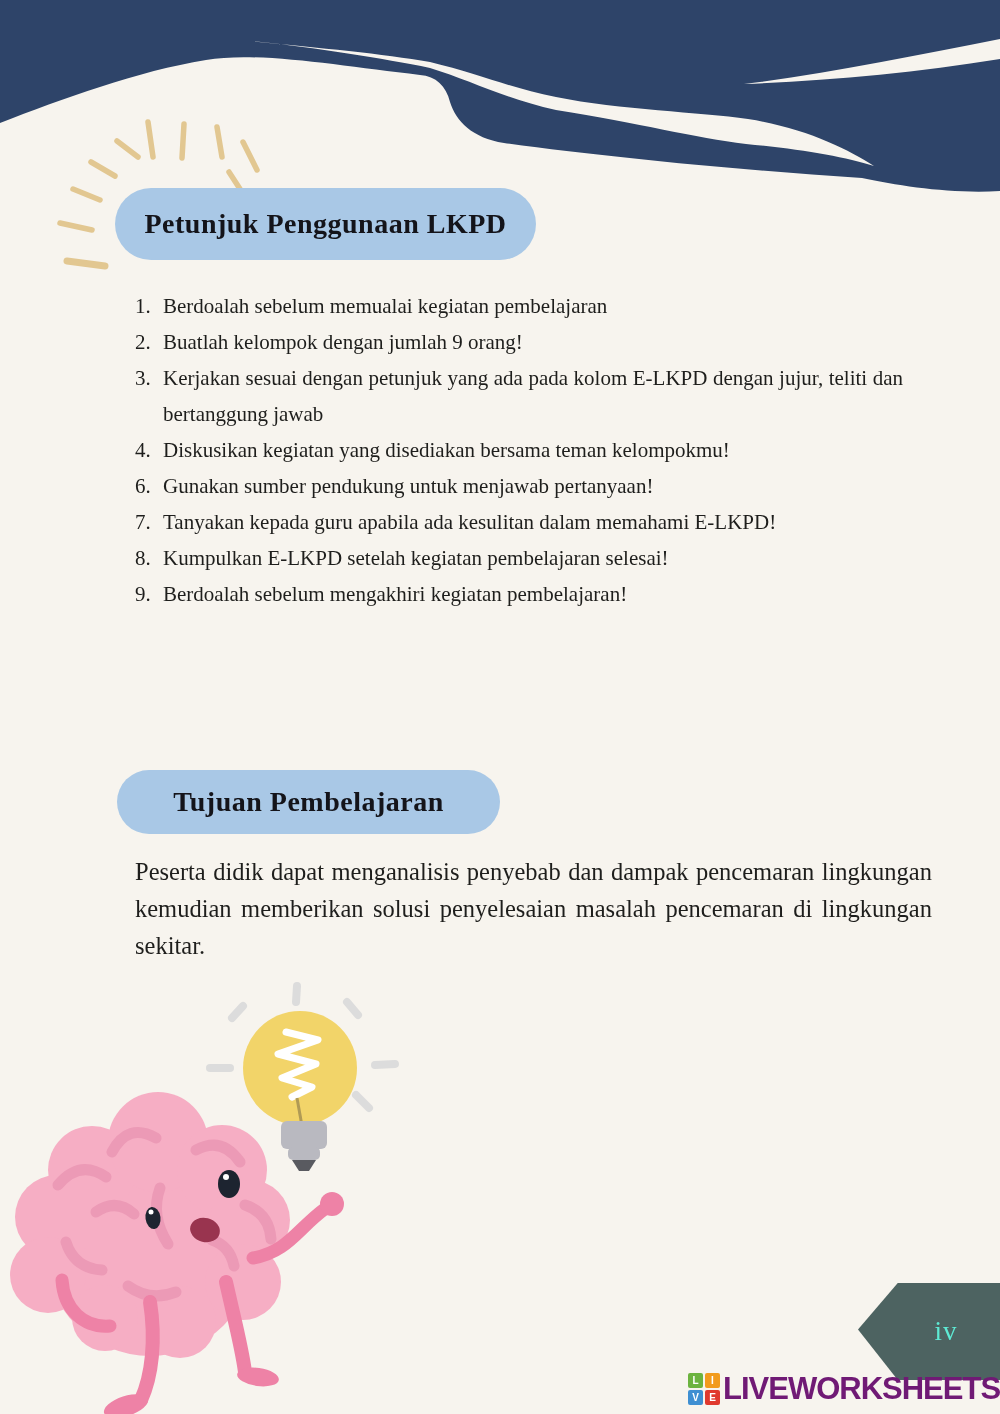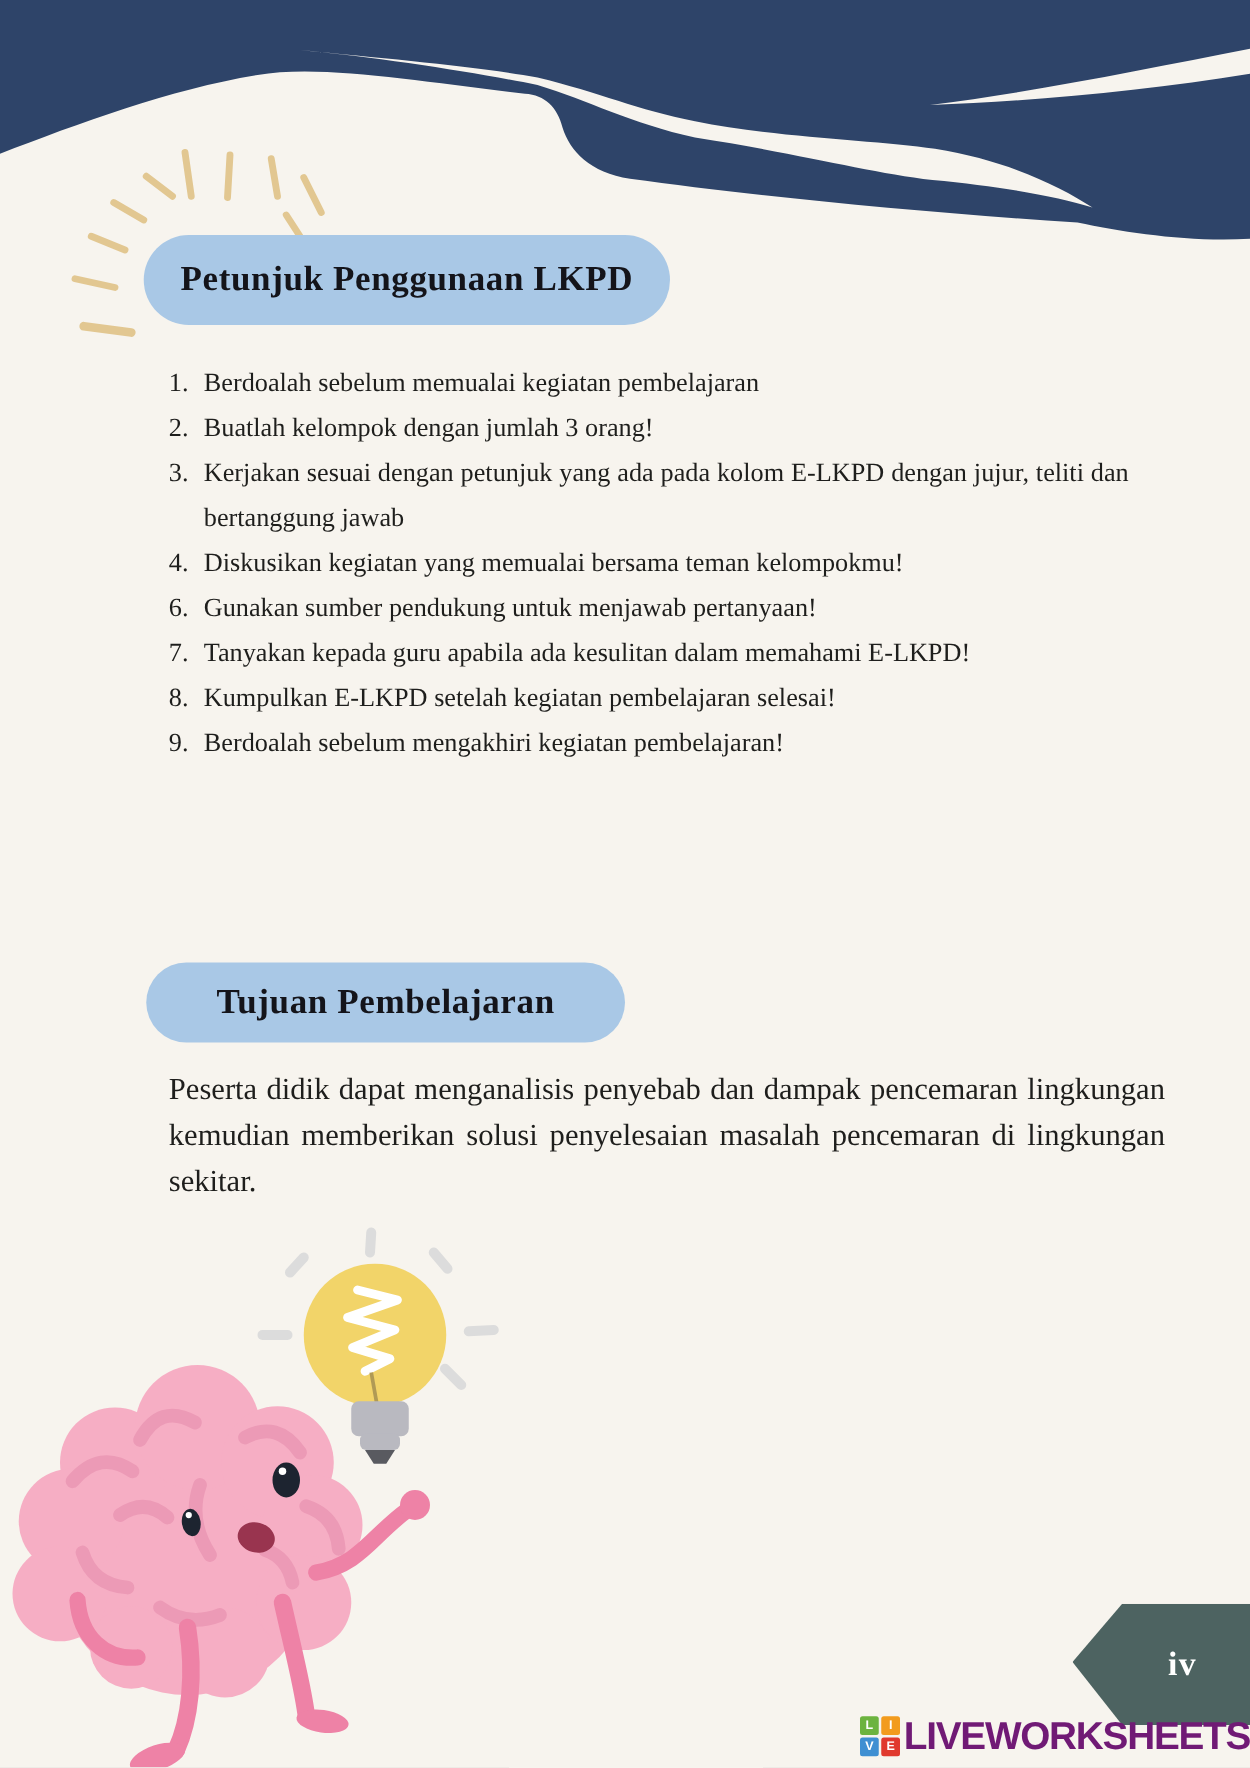--- a/index.html
+++ b/index.html
@@ -35,21 +35,21 @@
   
   .illu-svg{left:0; top:980px; width:420px; height:434px; display:block;}
   
   .page-arrow{
     left:858px; top:1283px; width:142px; height:97px;
     background:#4d6361;
     clip-path:polygon(28% 0%, 100% 0%, 100% 100%, 28% 100%, 0% 48%);
     display:flex; align-items:center; justify-content:center;
     padding-left:34px; box-sizing:border-box;
   }
-  .page-arrow .pn{color:#ffffff; font-size:27px; font-weight:bold; letter-spacing:1px;}
+  .page-arrow .pn{color:#5eead4; font-size:27px; font-weight:normal; letter-spacing:1px;}
   
   .lw-logo{left:688px; top:1371px; display:flex; align-items:center; gap:3px;}
   .lw-grid{display:grid; grid-template-columns:15px 15px; grid-template-rows:15px 15px; gap:2px;}
   .lw-sq{
     display:flex; align-items:center; justify-content:center;
     color:#fff; font-family:"Liberation Sans", sans-serif; font-weight:bold; font-size:10px;
     border-radius:2px;
   }
   .sq-l{background:#6cb33f;} .sq-i{background:#f29b1d;}
   .sq-v{background:#3f8fd2;} .sq-e{background:#e0392e;}
@@ -103,27 +103,27 @@
 
   <div class="abs badge badge-1">
     <span>Petunjuk Penggunaan LKPD</span>
   </div>
 
   <div class="abs instructions">
     <div class="item">
       <span class="num">1.</span><span>Berdoalah sebelum memualai kegiatan pembelajaran</span>
     </div>
     <div class="item">
-      <span class="num">2.</span><span>Buatlah kelompok dengan jumlah 3 orang!</span>
+      <span class="num">2.</span><span>Buatlah kelompok dengan jumlah 9 orang!</span>
     </div>
     <div class="item">
       <span class="num">3.</span><span>Kerjakan sesuai dengan petunjuk yang ada pada kolom E-LKPD dengan jujur, teliti dan bertanggung jawab</span>
     </div>
     <div class="item">
-      <span class="num">4.</span><span>Diskusikan kegiatan yang memualai bersama teman kelompokmu!</span>
+      <span class="num">4.</span><span>Diskusikan kegiatan yang disediakan bersama teman kelompokmu!</span>
     </div>
     <div class="item">
       <span class="num">6.</span><span>Gunakan sumber pendukung untuk menjawab pertanyaan!</span>
     </div>
     <div class="item">
       <span class="num">7.</span><span>Tanyakan kepada guru apabila ada kesulitan dalam memahami E-LKPD!</span>
     </div>
     <div class="item">
       <span class="num">8.</span><span>Kumpulkan E-LKPD setelah kegiatan pembelajaran selesai!</span>
     </div>

